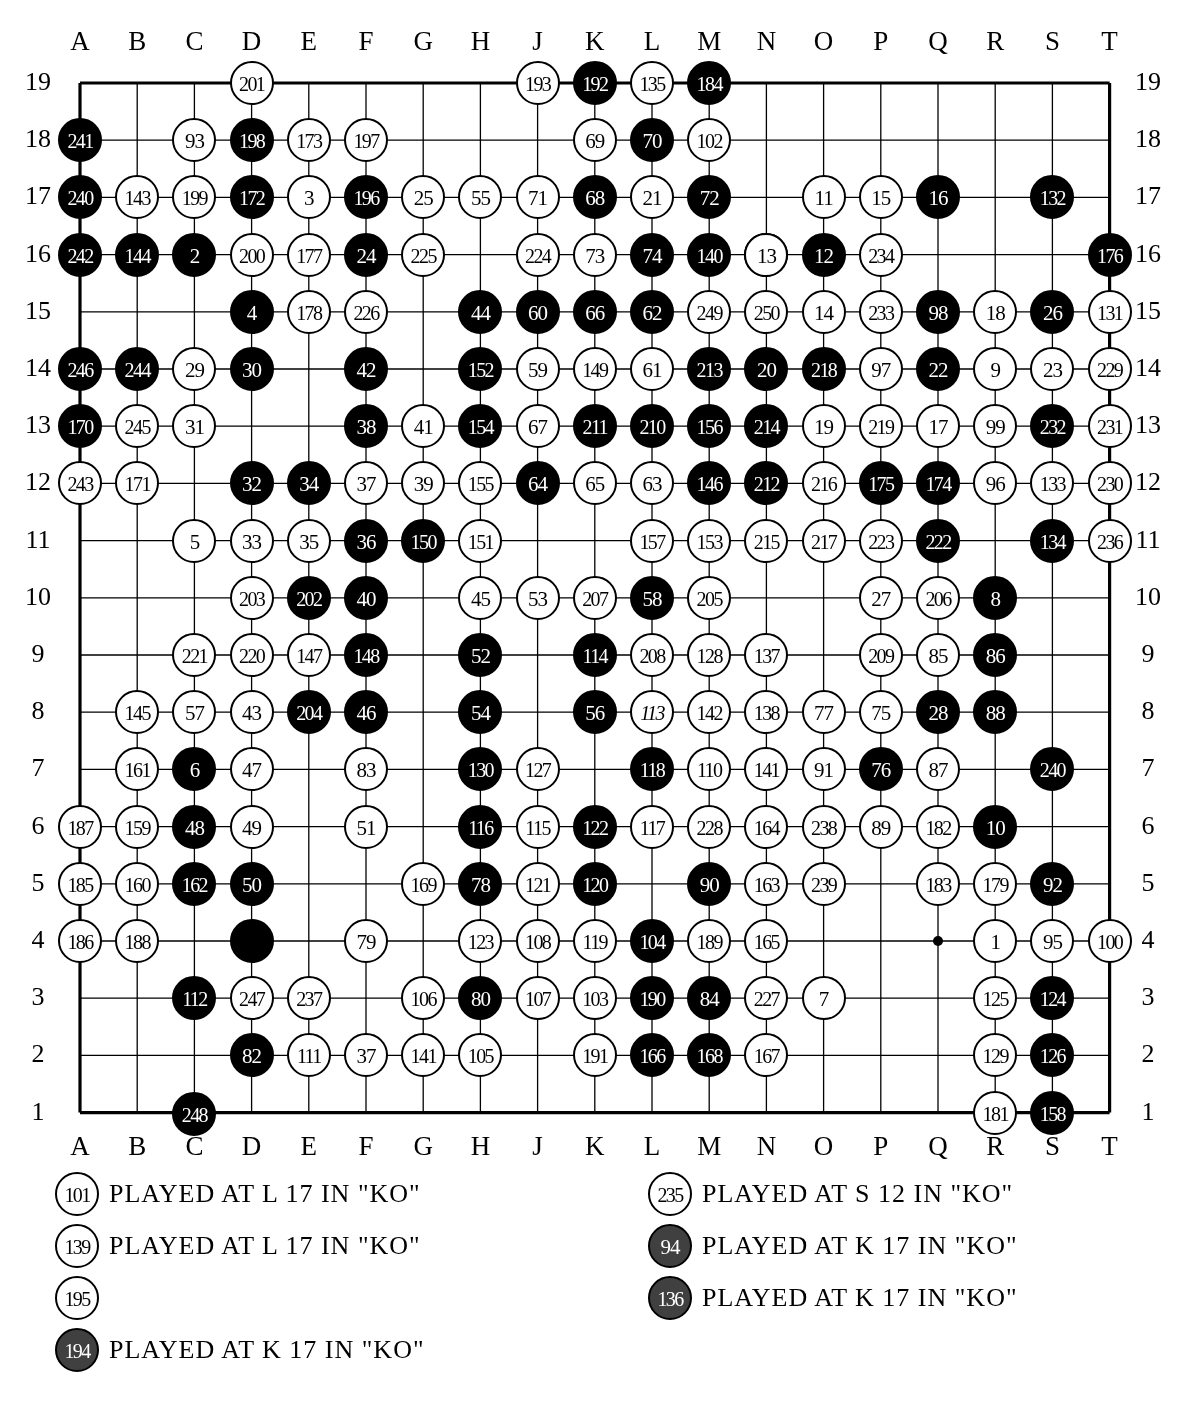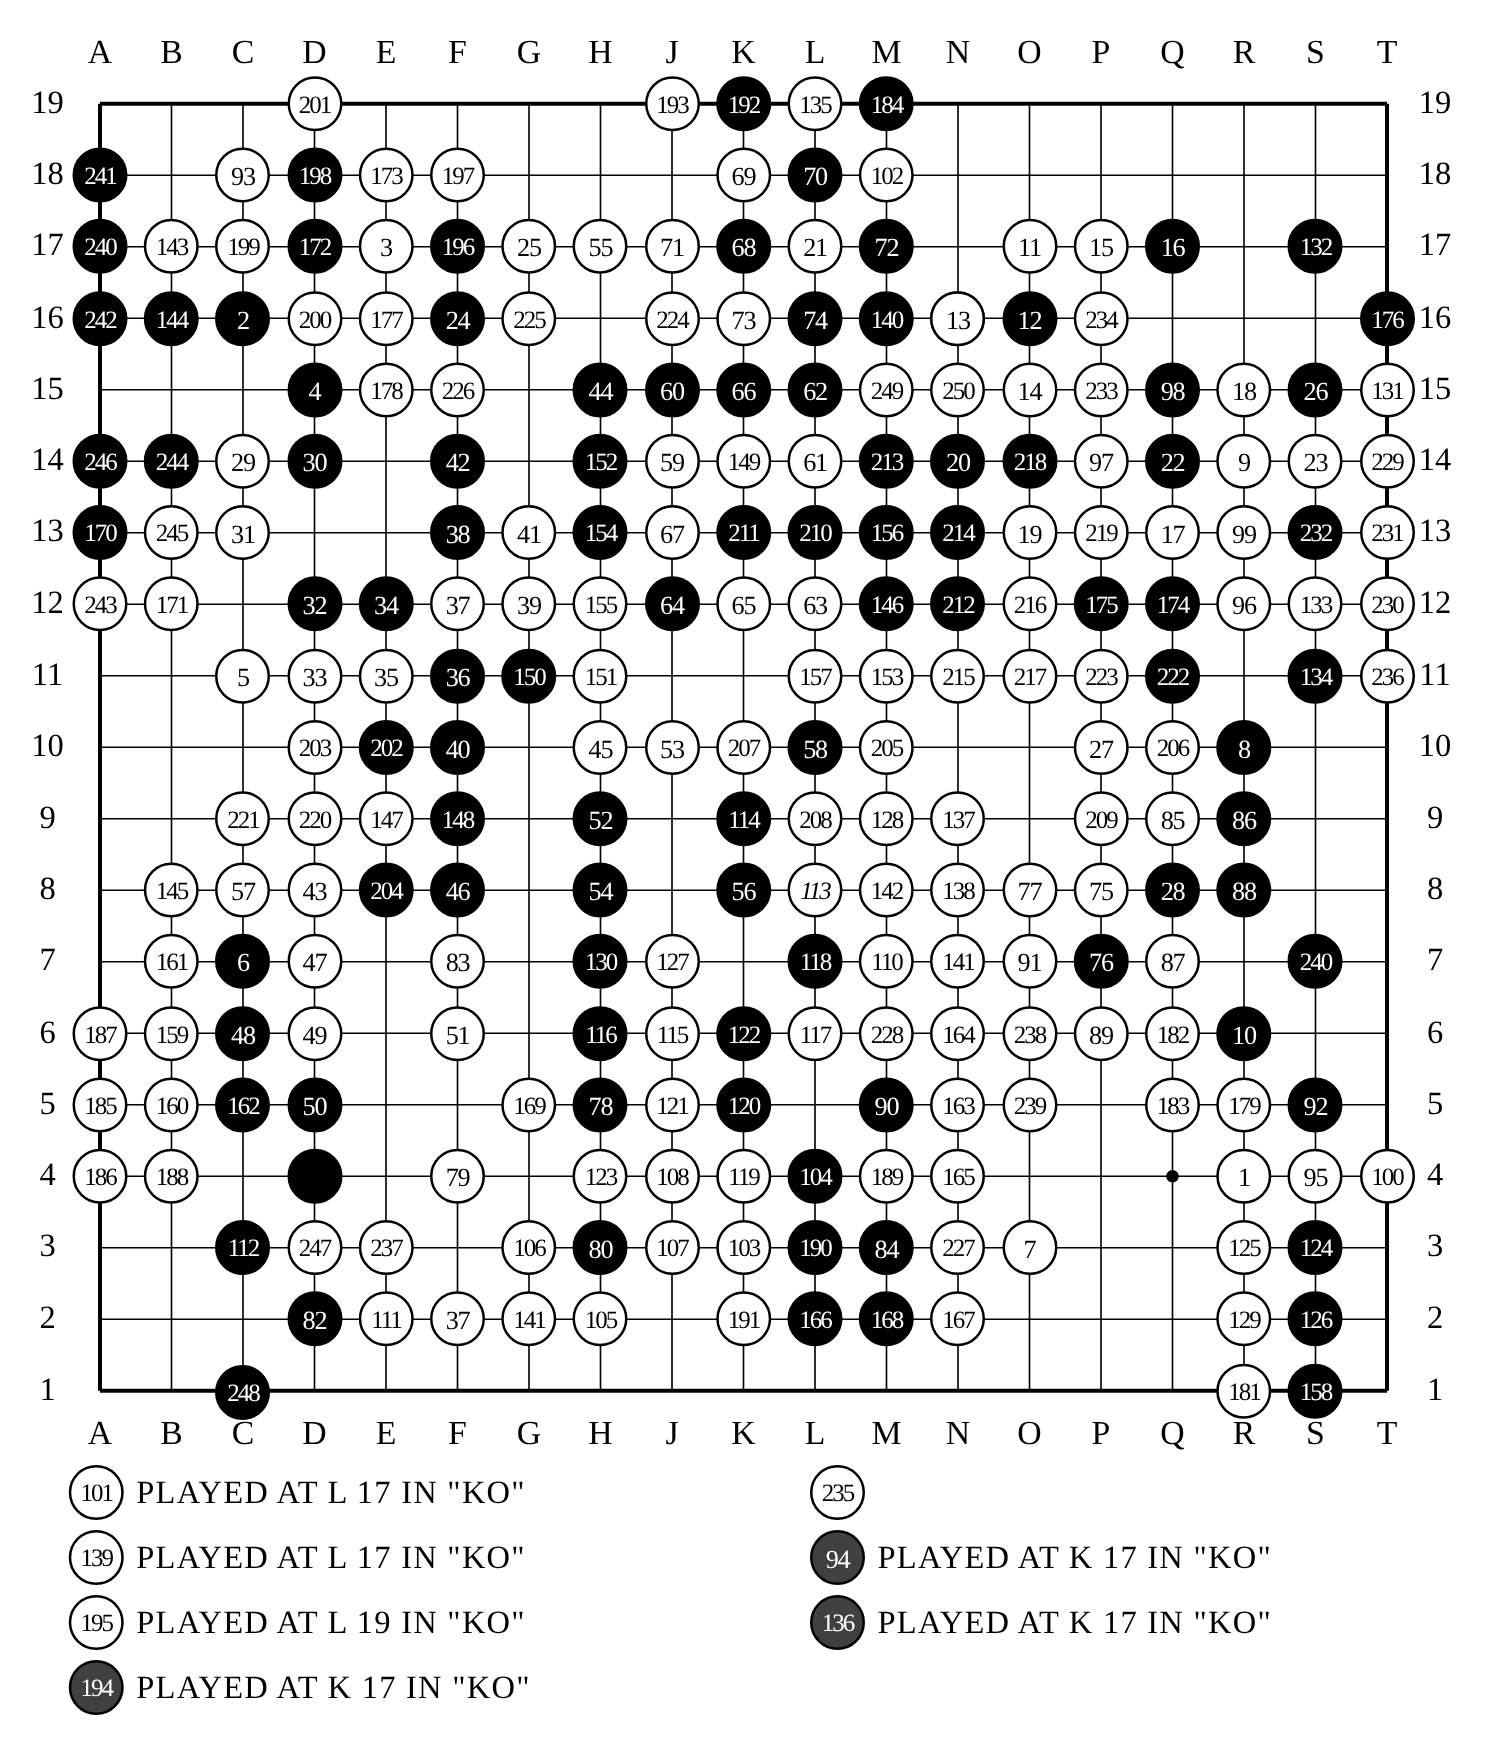--- a/index.html
+++ b/index.html
@@ -491,28 +491,28 @@
       <div class="legend-row" style="left: 0px; top: 0px;">
         <div class="legend-stone w d3" style="font-size: 20px; letter-spacing: -1.6px;">101</div>
         <div class="legend-text">PLAYED  AT  L 17  IN "KO"</div>
       </div>
       <div class="legend-row" style="left: 0px; top: 52px;">
         <div class="legend-stone w d3" style="font-size: 20px; letter-spacing: -1.6px;">139</div>
         <div class="legend-text">PLAYED  AT  L 17  IN "KO"</div>
       </div>
       <div class="legend-row" style="left: 0px; top: 104px;">
         <div class="legend-stone w d3" style="font-size: 20px; letter-spacing: -1.6px;">195</div>
-        <div class="legend-text">PLAYED  AT  L 19  IN "KO"</div>
       </div>
       <div class="legend-row" style="left: 0px; top: 156px;">
         <div class="legend-stone b d3" style="font-size: 20px; letter-spacing: -1.6px;">194</div>
         <div class="legend-text">PLAYED  AT  K 17  IN "KO"</div>
       </div>
       <div class="legend-row" style="left: 593px; top: 0px;">
         <div class="legend-stone w d3" style="font-size: 20px; letter-spacing: -1.6px;">235</div>
+        <div class="legend-text">PLAYED  AT  S 12   IN "KO"</div>
       </div>
       <div class="legend-row" style="left: 593px; top: 52px;">
         <div class="legend-stone b">94</div>
         <div class="legend-text">PLAYED  AT  K 17   IN "KO"</div>
       </div>
       <div class="legend-row" style="left: 593px; top: 104px;">
         <div class="legend-stone b d3" style="font-size: 20px; letter-spacing: -1.6px;">136</div>
         <div class="legend-text">PLAYED  AT  K 17   IN "KO"</div>
       </div>
     </div>

